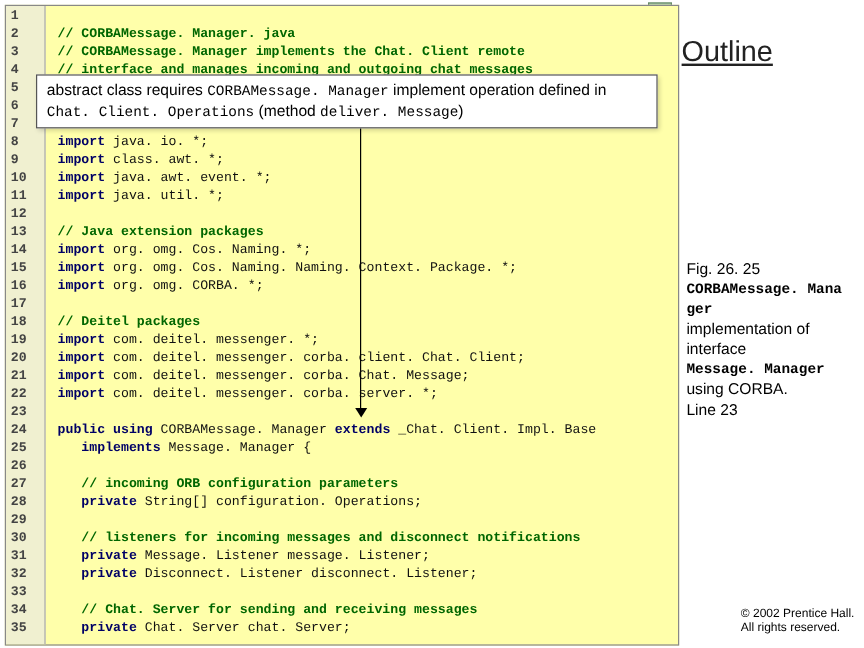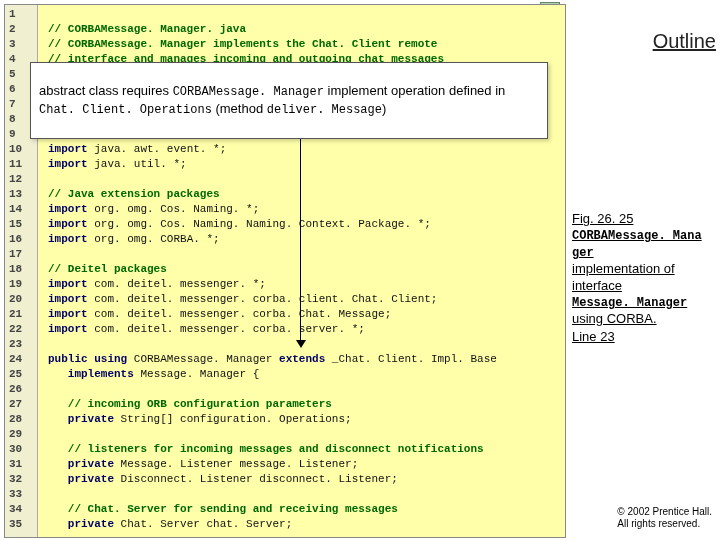--- a/index.html
+++ b/index.html
@@ -43,21 +43,21 @@
   }
   .kw { color: #006; font-weight: bold; text-align: right; }
   .cm { color: #060; font-weight: bold; }
   .callout {
     position: absolute;
     left: 30px;
     top: 62px;
     width: 500px;
     background: #fff;
     border: 1px solid #555;
-    padding: 20px 8px;
+    padding: 4px 8px;
     font-family: Arial, sans-serif;
     font-size: 13px;
     line-height: 1.3;
     box-shadow: 2px 2px 4px rgba(0,0,0,.2);
   }
   .callout .mono { font-family: "Courier New", monospace; }
   .arrow-line {
     position: absolute;
     left: 300px;
     top: 104px;
@@ -77,31 +77,30 @@
   }
   .side {
     position: absolute;
     right: 4px;
     top: 4px;
     width: 148px;
     height: 532px;
     font-size: 13px;
   }
   .outline-title {
-    text-align: right;
+    text-align: left;
     text-decoration: underline;
-    font-size: 20px;
+    font-size: 24px;
     margin-top: 26px;
     color: #222;
   }
   .fig-block {
     margin-top: 158px;
     padding: 0 4px;
     line-height: 1.25;
-    text-decoration: underline;
   }
   .fig-title { font-weight: normal; }
   .mono { font-family: "Courier New", monospace; font-size: 12px; }
   .fig-title .mono { font-weight: bold; }
   .line-ref { margin-top: 2px; }
   .copyright {
     position: absolute;
     bottom: 6px;
     right: 4px;
     font-size: 10px;

